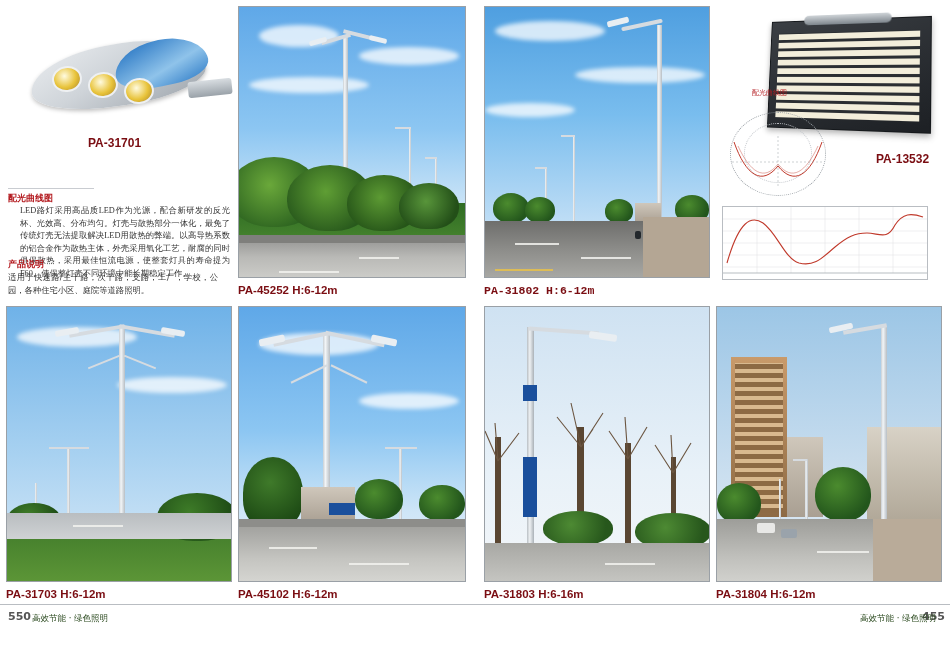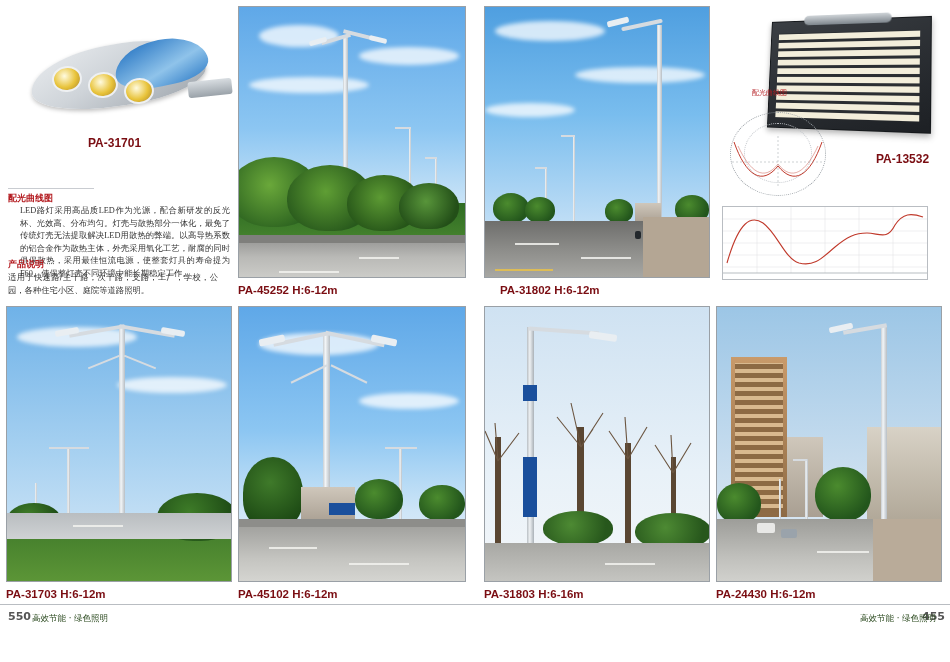--- a/index.html
+++ b/index.html
@@ -227,21 +227,21 @@
     <div class="tree" style="left:190px; top:188px; width:34px; height:28px;"></div>
     <div class="bld" style="left:150px; top:196px; width:26px; height:20px;"></div>
 
     <div class="road-dark" style="top:214px; height:58px;"></div>
     <div class="lane" style="left:30px; top:236px; width:44px;"></div>
     <div class="lane" style="left:96px; top:250px; width:50px;"></div>
     <div class="lane" style="left:10px; top:262px; width:58px; background:#e8c14a;"></div>
     <div style="position:absolute; left:150px; top:224px; width:6px; height:8px; background:#23282c; border-radius:2px;"></div>
     <div class="sidewalk" style="left:158px; top:210px; width:68px; height:62px; background:#b4a694;"></div>
   </div>
-  <div class="cap" style="left:500px; top:284px;">PA-31802 H:6-12m</div>
+  <div class="cap" style="left:484px; top:284px;font-family:Liberation Mono, monospace;">PA-31802 H:6-12m</div>
 
   <div class="flood">
     <div class="flood-handle"></div>
     <div class="flood-grid"></div>
   </div>
   <div class="cap" style="left:876px; top:152px; font-size:12px;">PA-13532</div>
 
   <div class="polar-title">配光曲线图</div>
   <div class="polar-wrap">
     <div class="polar-circle"></div>
@@ -377,21 +377,21 @@
 
     <div class="tree" style="left:98px; top:160px; width:56px; height:54px;"></div>
     <div class="tree" style="left:0px; top:176px; width:44px; height:40px;"></div>
 
     <div class="road" style="top:212px; height:64px; background:linear-gradient(#9d9d99,#c0c0bc 60%,#d2d2ce);"></div>
     <div style="position:absolute; left:40px; top:216px; width:18px; height:10px; background:#e8e8e6; border-radius:2px;"></div>
     <div style="position:absolute; left:64px; top:222px; width:16px; height:9px; background:#9aa3ab; border-radius:2px;"></div>
     <div class="lane" style="left:100px; top:244px; width:52px;"></div>
     <div class="sidewalk" style="left:156px; top:212px; width:70px; height:64px; background:#b9ab99;"></div>
   </div>
-  <div class="cap" style="left:716px; top:588px;">PA-24430 H:6-12m</div>
+  <div class="cap" style="left:716px; top:588px;">PA-31804 H:6-12m</div>
 
   <div class="footer-rule"></div>
   <div class="pg" style="left:8px; top:610px;">550</div>
   <div class="ftxt" style="left:32px; top:613px;">高效节能 · 绿色照明</div>
   <div class="pg" style="left:922px; top:610px;">455</div>
   <div class="ftxt" style="left:860px; top:613px;">高效节能 · 绿色照明</div>
 
 </div>
 
 </body></html>

